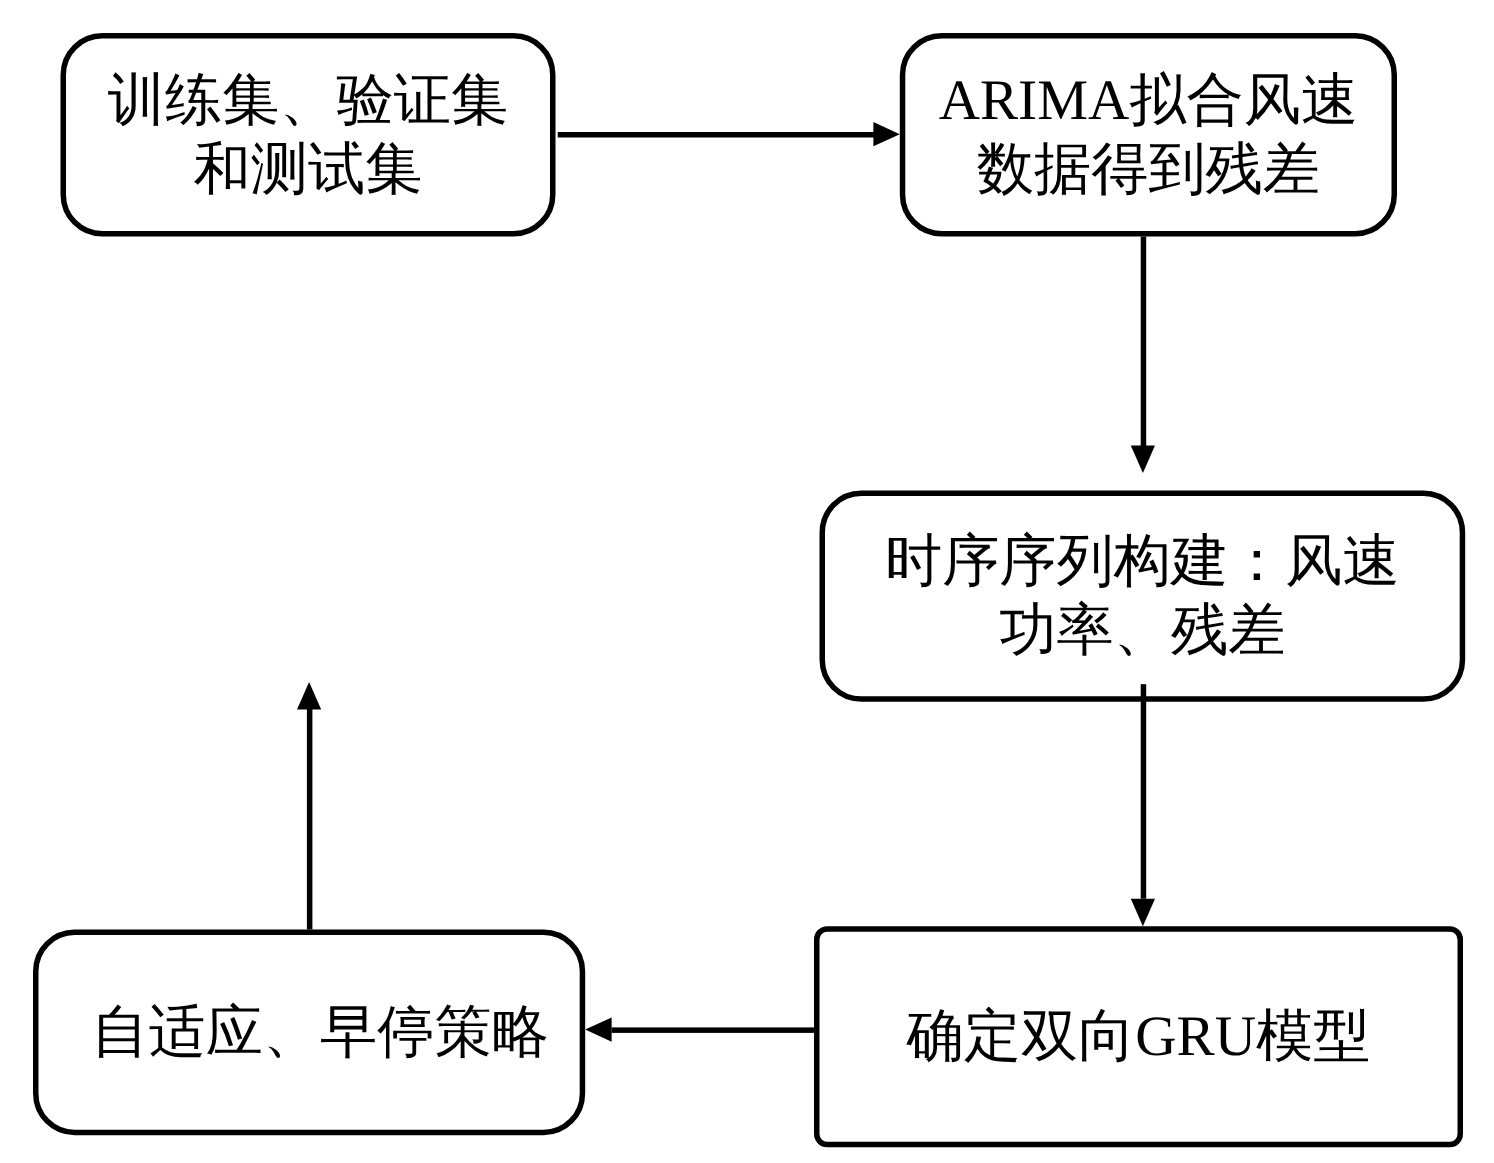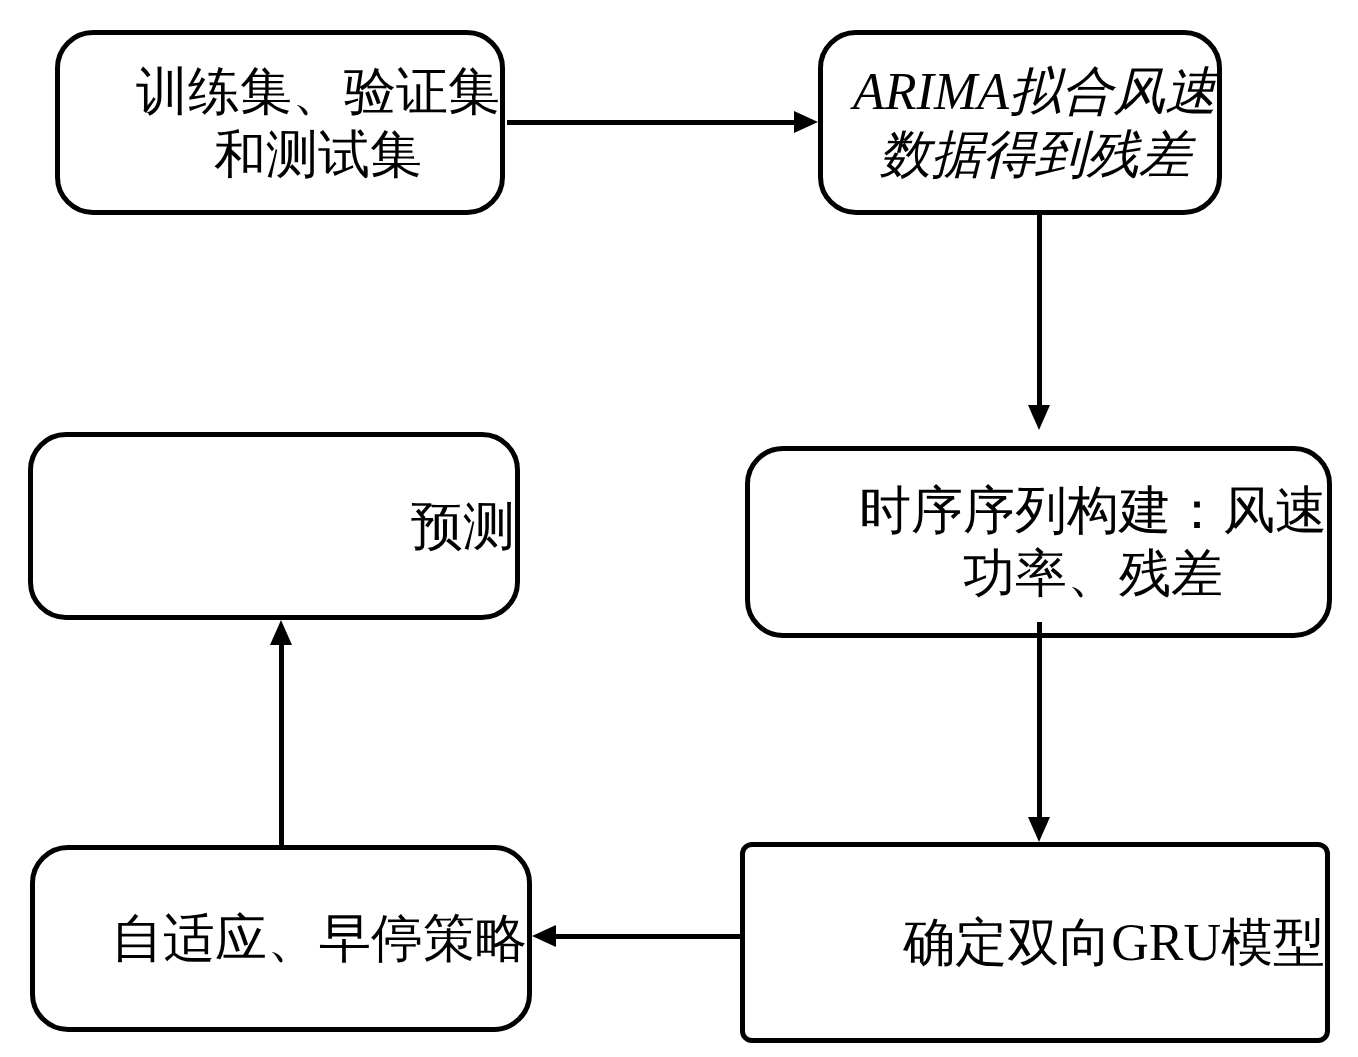--- a/index.html
+++ b/index.html
@@ -17,32 +17,32 @@
     overflow: hidden;
   }
   .node {
     position: absolute;
     box-sizing: border-box;
     border: 5px solid #000000;
     border-radius: 38px;
     background: #ffffff;
     display: flex;
     align-items: center;
-    justify-content: flex-end;
+    justify-content: center;
     text-align: center;
   }
   .node-label {
     white-space: pre-line;
     font-size: 52px;
     line-height: 63px;
     color: #000000;
   }
   
   .n-dataset   { left: 55px;  top: 30px;  width: 450px; height: 185px; }
-  .n-arima     { left: 818px; top: 30px;  width: 404px; height: 185px; font-style: italic; }
+  .n-arima     { left: 818px; top: 30px;  width: 452px; height: 185px; }
   .n-timeser   { left: 745px; top: 430px; width: 587px; height: 192px; margin-top: 16px; }
   .n-gru       { left: 740px; top: 842px; width: 590px; height: 201px; border-radius: 12px; }
   .n-adaptive  { left: 30px;  top: 845px; width: 502px; height: 187px; padding-left: 20px; }
   .n-predict   { left: 28px;  top: 432px; width: 492px; height: 188px; }
 
   .edge-line {
     position: absolute;
     background: #000000;
   }
   .edge-head {
@@ -102,23 +102,20 @@
   </div>
 
   <div class="node n-gru">
     <span class="node-label">确定双向GRU模型</span>
   </div>
 
   <div class="node n-adaptive">
     <span class="node-label">自适应、早停策略</span>
   </div>
 
-  <div class="node n-predict">
-    <span class="node-label">预测</span>
-  </div>
 
   <div class="edge-line a1-line"></div>
   <div class="edge-head a1-head"></div>
 
   <div class="edge-line a2-line"></div>
   <div class="edge-head a2-head"></div>
 
   <div class="edge-line a3-line"></div>
   <div class="edge-head a3-head"></div>
 

